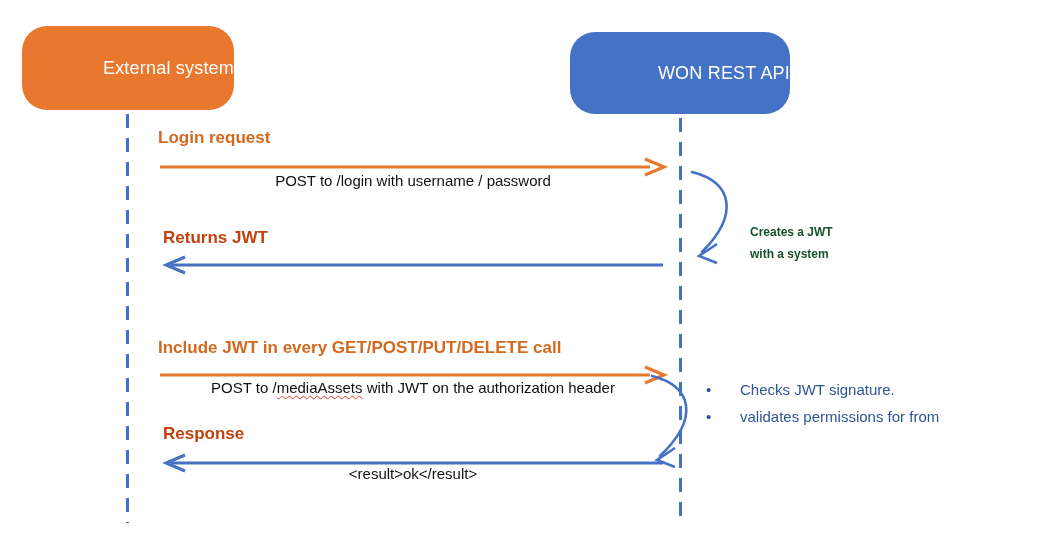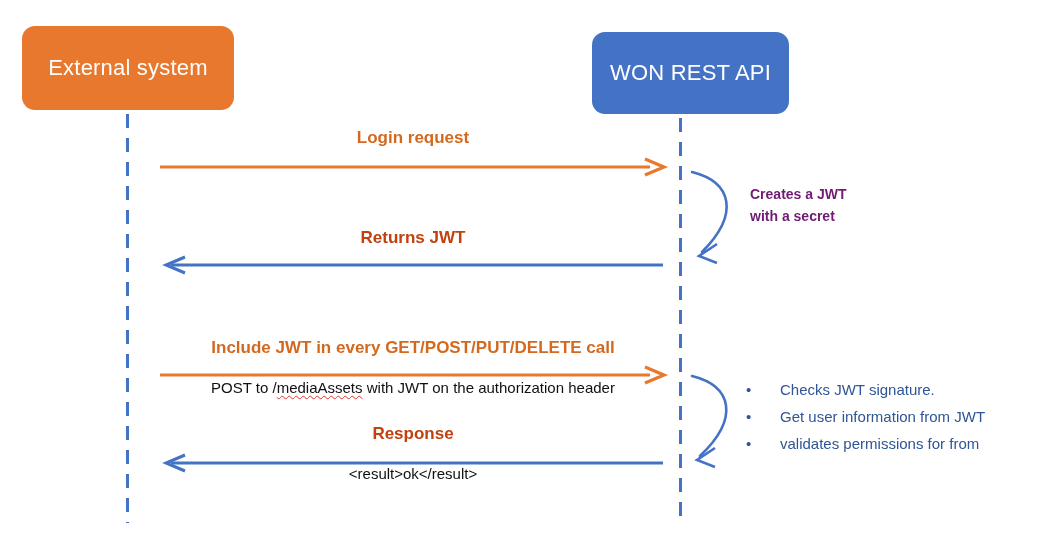--- a/index.html
+++ b/index.html
@@ -21,42 +21,41 @@
     inset: 0;
     width: 1040px;
     height: 539px;
   }
 
   
   .participant {
     position: absolute;
     display: flex;
     align-items: center;
-    justify-content: center;
-    border-radius: 13px;
+    justify-content: flex-end;
+    border-radius: 25px;
     color: #ffffff;
-    font-size: 22px;
+    font-size: 18px;
     letter-spacing: 0.2px;
     text-align: center;
     box-sizing: border-box;
   }
   #participant-external {
     left: 22px;
     top: 26px;
     width: 212px;
     height: 84px;
     background: #E8782D;
   }
   #participant-api {
     left: 570px;
     top: 32px;
-    width: 197px;
+    width: 220px;
     height: 82px;
     background: #4472C4;
-    margin-left: 22px;
   }
 
   
   .lifeline {
     position: absolute;
     width: 3px;
     top: 114px;
     height: 409px;
     background-image: linear-gradient(
       to bottom,
@@ -67,21 +66,21 @@
     background-repeat: repeat-y;
   }
   #lifeline-external { left: 126px; }
   #lifeline-api { left: 679px; top: 118px; height: 405px; }
 
   
   .message { position: absolute; }
   .msg-title {
     position: absolute;
     width: 100%;
-    text-align: center;
+    text-align: left;
     font-weight: bold;
     font-size: 17px;
     line-height: 20px;
     white-space: nowrap;
   }
   .msg-title.orange { color: #D4691E; }
   .msg-title.blue   { color: #c2410c; }
   .msg-sub {
     position: absolute;
     width: 100%;
@@ -131,30 +130,31 @@
   
   #message-response { left: 163px; top: 424px; width: 500px; height: 58px; }
   #message-response .msg-title { top: 0px; }
   #message-response .arrow-svg { top: 30px; }
   #message-response .msg-sub { top: 40px; }
 
   
   .note { position: absolute; }
   .note-text {
     position: absolute;
-    color: #701a75;
-    font-size: 14px;
+    color: #14532d;
+    font-size: 12px;
     line-height: 22px;
     font-weight: bold;
     white-space: nowrap;
+    margin-top: 38px;
   }
   #note-creates-jwt { left: 688px; top: 166px; width: 300px; height: 110px; }
   #note-creates-jwt .note-text { left: 62px; top: 17px; }
 
-  #note-validates { left: 688px; top: 372px; width: 340px; height: 102px; }
+  #note-validates { left: 648px; top: 372px; width: 340px; height: 102px; }
   .note-list {
     position: absolute;
     left: 58px;
     top: 4px;
     margin: 0;
     padding: 0;
     list-style: none;
   }
   .note-list li {
     position: relative;
@@ -190,20 +190,21 @@
 
   <div id="lifeline-external" class="lifeline"></div>
   <div id="lifeline-api" class="lifeline"></div>
 
   <div id="message-login" class="message">
     <div class="msg-title orange">Login request</div>
     <svg class="arrow-svg" width="510" height="18" viewBox="0 0 510 18">
       <line x1="2" y1="9" x2="492" y2="9" stroke="#E8782D" stroke-width="3.2"></line>
       <polyline points="487,1 506,9 487,17" fill="none" stroke="#E8782D" stroke-width="3.2" stroke-linejoin="miter" stroke-linecap="butt"></polyline>
     </svg>
+    <div class="msg-sub">POST to /login with username / password</div>
   </div>
 
   <div id="message-returns-jwt" class="message">
     <div class="msg-title blue">Returns JWT</div>
     <svg class="arrow-svg" width="500" height="18" viewBox="0 0 500 18">
       <line x1="8" y1="9" x2="500" y2="9" stroke="#4472C4" stroke-width="3"></line>
       <polyline points="22,1 3,9 22,17" fill="none" stroke="#4472C4" stroke-width="3" stroke-linejoin="miter" stroke-linecap="butt"></polyline>
     </svg>
   </div>
 
@@ -224,28 +225,27 @@
     </svg>
     <div class="msg-sub"><span>POST to /</span><span class="spell-error">mediaAssets</span><span> with JWT on the authorization header</span></div>
   </div>
 
   <div id="note-creates-jwt" class="note">
     <svg width="70" height="110" viewBox="0 0 70 110">
       <path d="M4 6 C 44 16, 52 48, 14 86" fill="none" stroke="#4472C4" stroke-width="2.6" stroke-linecap="round"></path>
       <polyline points="29,78 11,90 29,97" fill="none" stroke="#4472C4" stroke-width="2.6" stroke-linejoin="miter"></polyline>
     </svg>
     <div class="note-text">Creates a JWT</div>
-    <div class="note-text" style="left:62px; top:39px;">with a secret</div>
+    <div class="note-text" style="left:62px; top:39px;">with a system</div>
   </div>
 
   <div id="note-validates" class="note">
     <svg width="70" height="102" viewBox="0 0 70 102">
       <path d="M4 4 C 44 14, 52 46, 12 84" fill="none" stroke="#4472C4" stroke-width="2.6" stroke-linecap="round"></path>
       <polyline points="27,76 9,88 27,95" fill="none" stroke="#4472C4" stroke-width="2.6" stroke-linejoin="miter"></polyline>
     </svg>
     <ul class="note-list">
       <li>Checks JWT signature.</li>
-      <li>Get user information from JWT</li>
       <li>validates permissions for from</li>
     </ul>
   </div>
 
 </div>
 
 </body></html>

